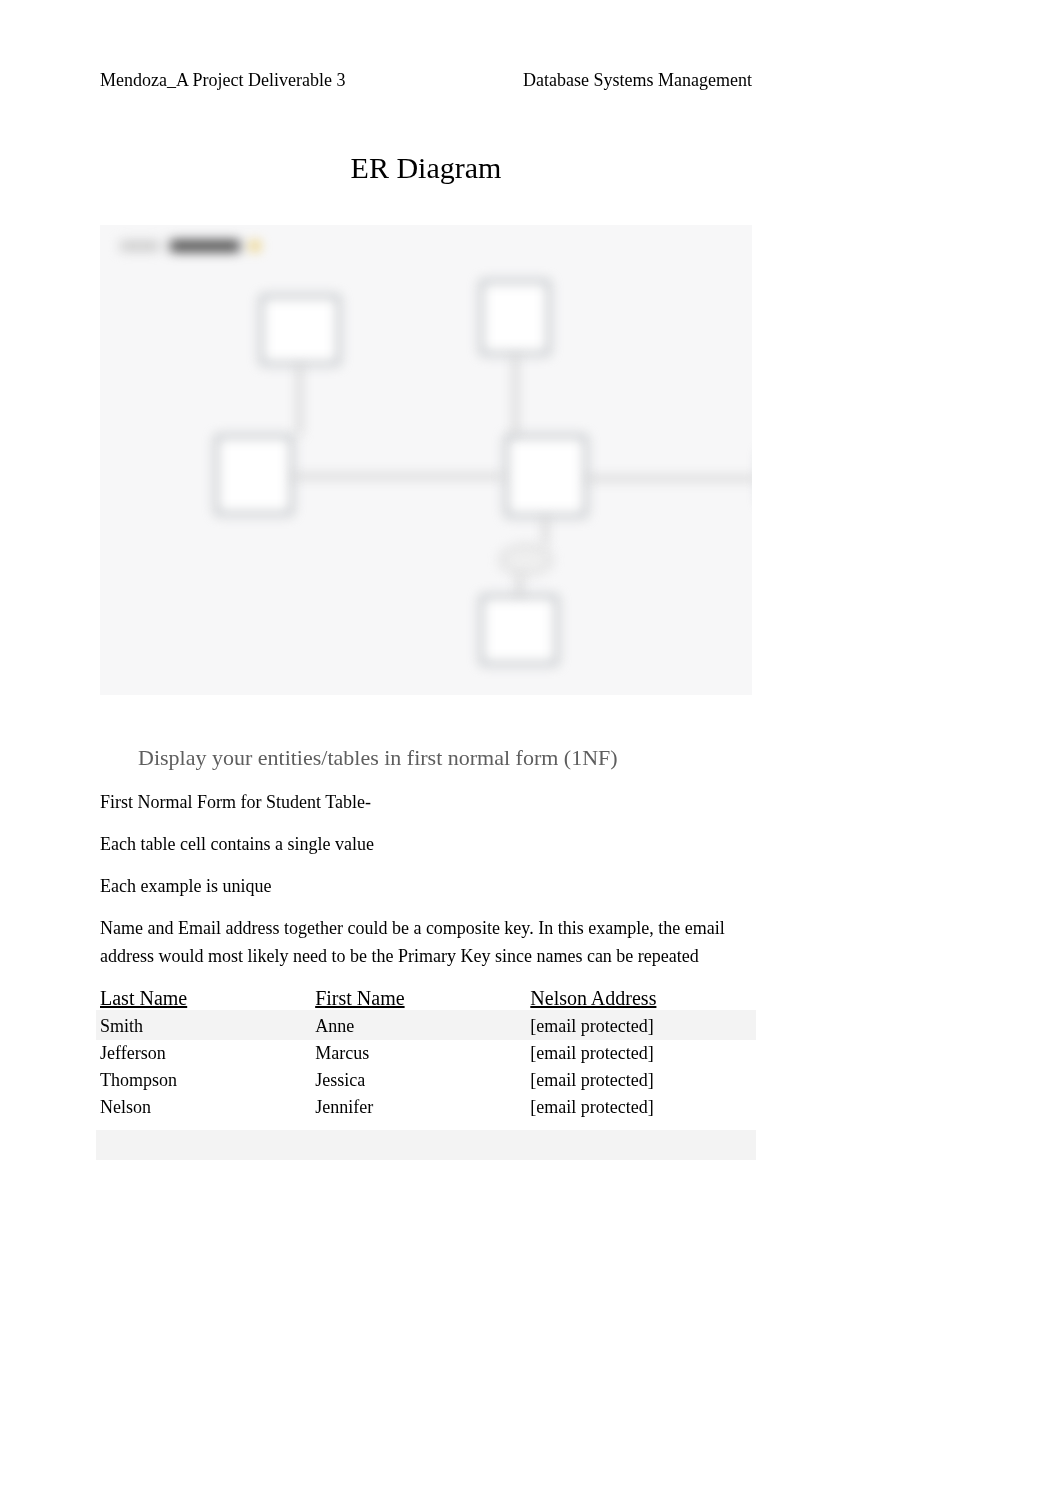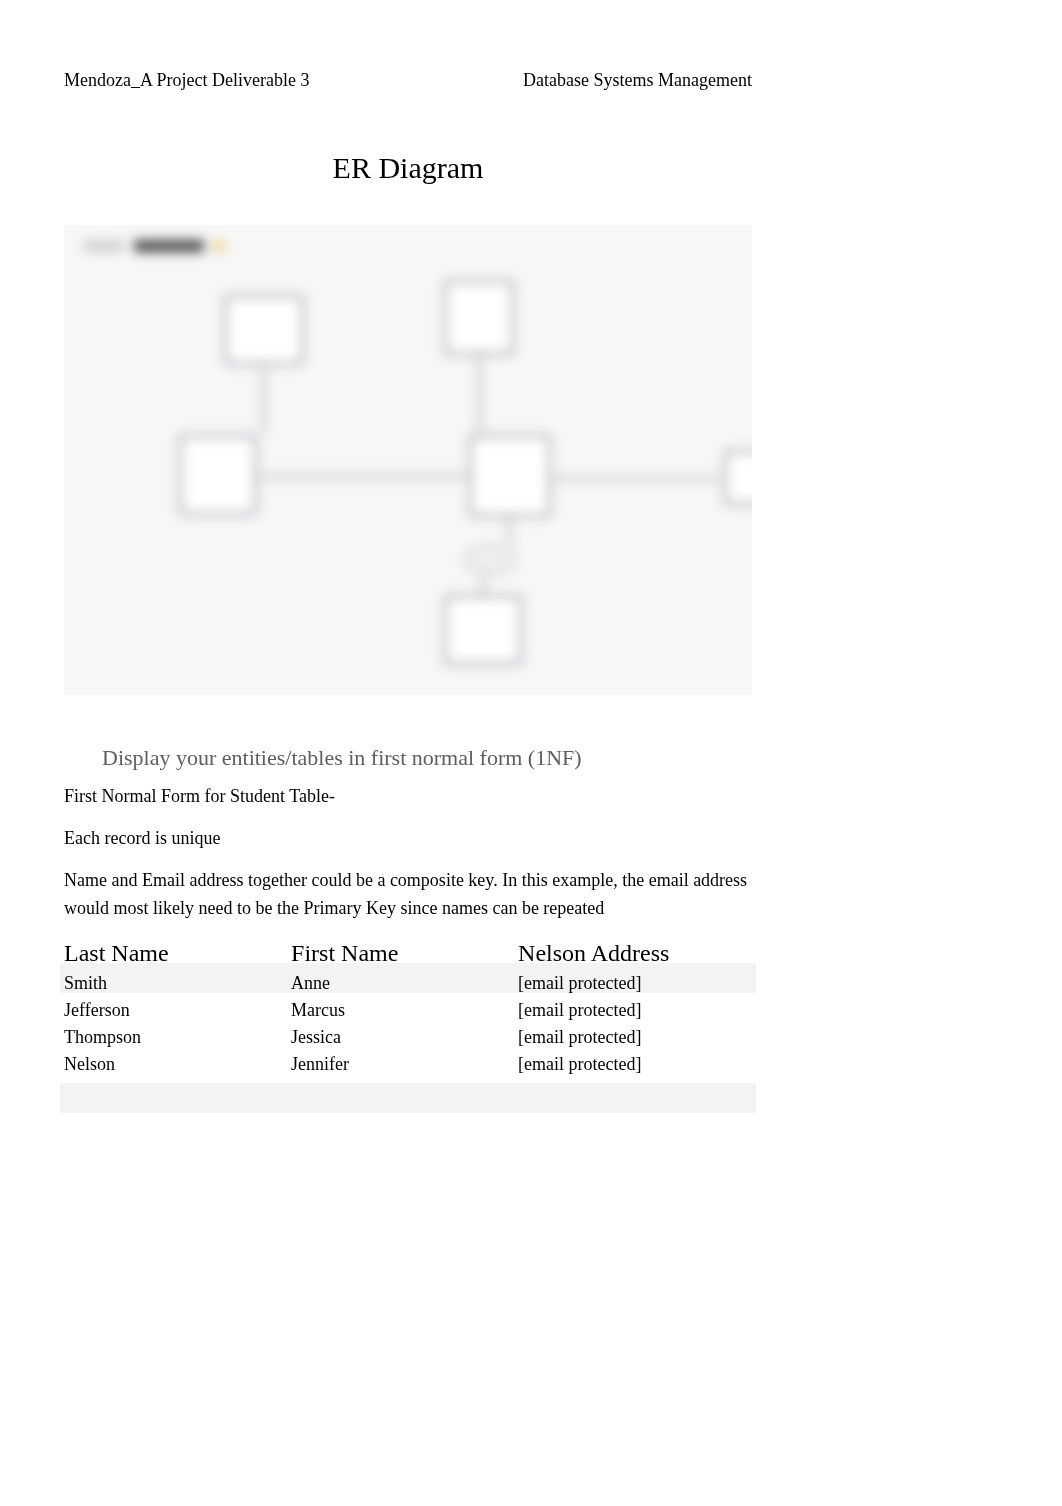--- a/index.html
+++ b/index.html
@@ -5,21 +5,21 @@
     * { box-sizing: border-box; margin: 0; padding: 0; }
     html, body {
       width: 1062px;
       background: #ffffff;
       font-family: "Times New Roman", Times, serif;
       color: #000;
     }
     .page {
       width: 852px;
       min-height: 1506px;
-      padding: 70px 100px 60px 64px;
+      padding: 70px 100px 60px 100px;
       position: relative;
     }
     .header-row {
       display: flex;
       justify-content: space-between;
       font-size: 18px;
       margin-bottom: 60px;
     }
     .doc-title {
       text-align: center;
@@ -51,21 +51,21 @@
     .small-oval { width: 52px; height: 30px; background: #efefef; border: 2px solid #bfbfbf; border-radius: 50%; }
     .o1 { left: 400px; top: 320px; }
     .conn { background:#b8b8b8; position:absolute; }
     .c-vert { width:3px; }
     .c-horz { height:3px; }
 
     .section-heading-row {
       display: flex;
       align-items: flex-start;
       gap: 24px;
-      margin-bottom: 12px;
+      margin-bottom: 18px;
     }
     .bullet-glyph {
       font-size: 20px;
       color: #333;
       width: 14px;
       font-family: Arial, sans-serif;
     }
     .section-heading {
       font-size: 22px;
       color: #5e5e5e;
@@ -92,21 +92,21 @@
       width: 100%;
       border-collapse: collapse;
       font-size: 18px;
       z-index: 1;
     }
     .data-table th, .data-table td {
       text-align: left;
       padding: 3px 4px 3px 0;
       font-weight: normal;
     }
-    .data-table th { font-size: 24px; }
+    .data-table th { font-size: 20px; text-decoration: underline; }
     .col-last { width: 33%; }
     .col-first { width: 33%; }
     .col-email { width: 34%; }
   </style>
 </head>
 <body>
 
 <div class="page">
 
   <div class="header-row">
@@ -136,21 +136,22 @@
     <div class="blur conn c-vert" style="left:444px; top:292px; height:28px;"></div>
     <div class="blur conn c-vert" style="left:418px; top:350px; height:20px;"></div>
   </div>
 
   <div class="section-heading-row">
     <span class="bullet-glyph"></span>
     <span class="section-heading">Display your entities/tables in first normal form (1NF)</span>
   </div>
 
   <p class="body-text">First Normal Form for Student Table-</p>
-  <p class="body-text">Each record is unique</p>
+  <p class="body-text">Each table cell contains a single value</p>
+  <p class="body-text">Each example is unique</p>
   <p class="body-text">Name and Email address together could be a composite key. In this example, the email address would most likely need to be the Primary Key since names can be repeated</p>
 
   <div class="table-wrap">
     <div class="table-shade shade-top"></div>
     <div class="table-shade shade-bot"></div>
     <table class="data-table">
       <colgroup>
         <col class="col-last">
           <col class="col-first">
           <col class="col-email">

